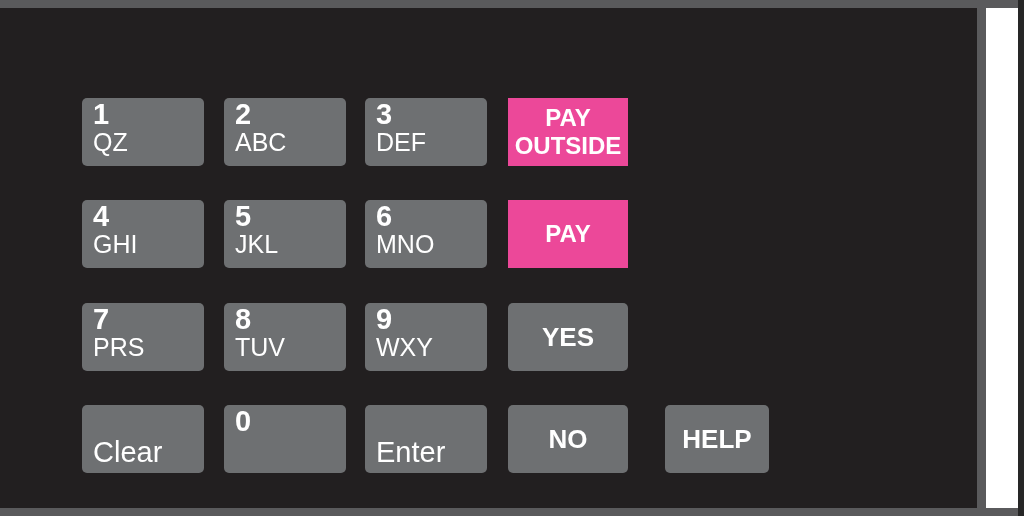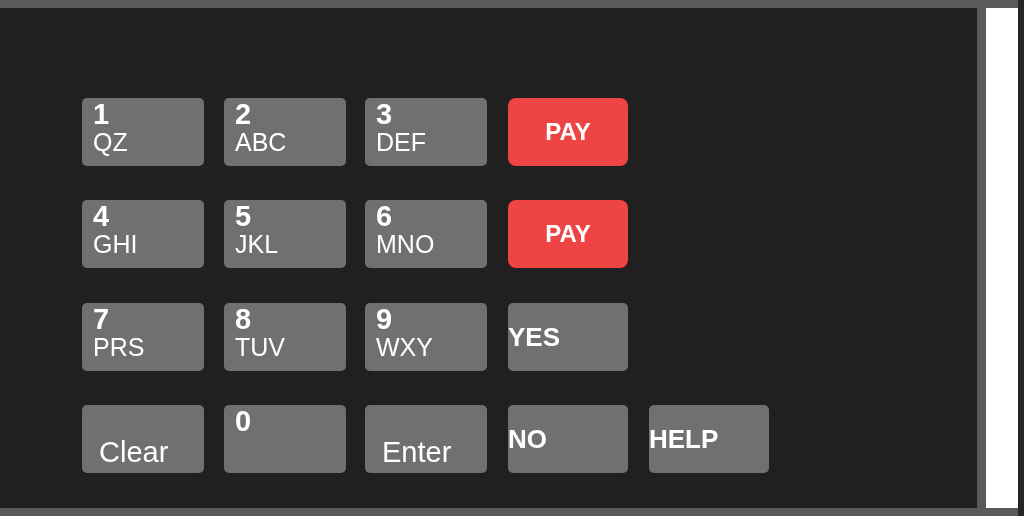--- a/index.html
+++ b/index.html
@@ -86,32 +86,32 @@
     box-sizing: border-box;
     color: #ffffff;
     -webkit-font-smoothing: antialiased;
   }
 
   
   .c0 { left: 0px;   width: 122px; }
   .c1 { left: 142px; width: 122px; }
   .c2 { left: 283px; width: 122px; }
   .c3 { left: 426px; width: 120px; }
-  .c4 { left: 567px; width: 120px; text-decoration: underline; }
+  .c4 { left: 583px; width: 104px; text-decoration: underline; }
 
   
   .key.gray {
     background: #6e7072;
     border-radius: 5px;
   }
 
   
   .key.green {
-    background: #ef4444;
-    border-radius: 8px;
+    background: #ec4899;
+    border-radius: 0px;
     text-decoration: underline;
   }
 
   
   .digit-num {
     position: absolute;
     left: 11px;
     top: -1px;
     font-size: 29px;
     font-weight: bold;
@@ -142,29 +142,30 @@
   }
   .green-label span { display: block; }
 
   
   .center-label {
     position: absolute;
     left: 0;
     right: 0;
     top: 50%;
     transform: translateY(-50%);
+    text-align: center;
     font-size: 26px;
     font-weight: bold;
     line-height: 30px;
   }
 
   
   .bottomleft-label {
     position: absolute;
-    left: 17px;
+    left: 11px;
     bottom: 4px;
     font-size: 29px;
     font-weight: normal;
     line-height: 33px;
   }
 
   
   .topleft-num {
     position: absolute;
     left: 11px;
@@ -196,20 +197,21 @@
         </div>
 
         <div class="key gray c2">
           <div class="digit-num">3</div>
           <div class="digit-letters">DEF</div>
         </div>
 
         <div class="key green c3">
           <div class="green-label">
             <span>PAY</span>
+            <span>OUTSIDE</span>
           </div>
         </div>
 
       </div>
 
       <div class="key-row r1">
 
         <div class="key gray c0">
           <div class="digit-num">4</div>
           <div class="digit-letters">GHI</div>

